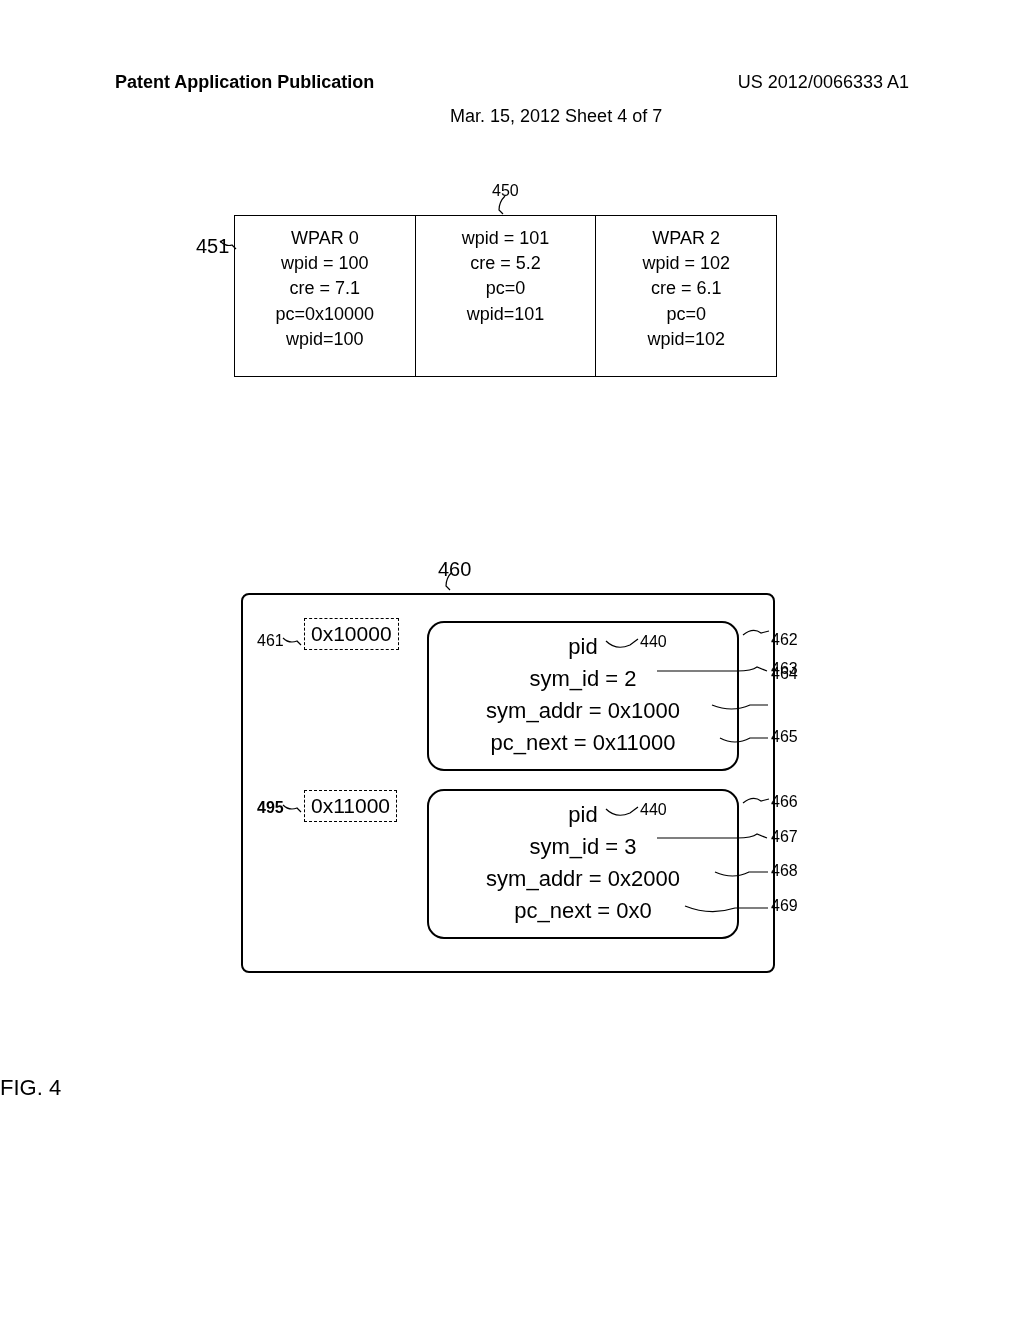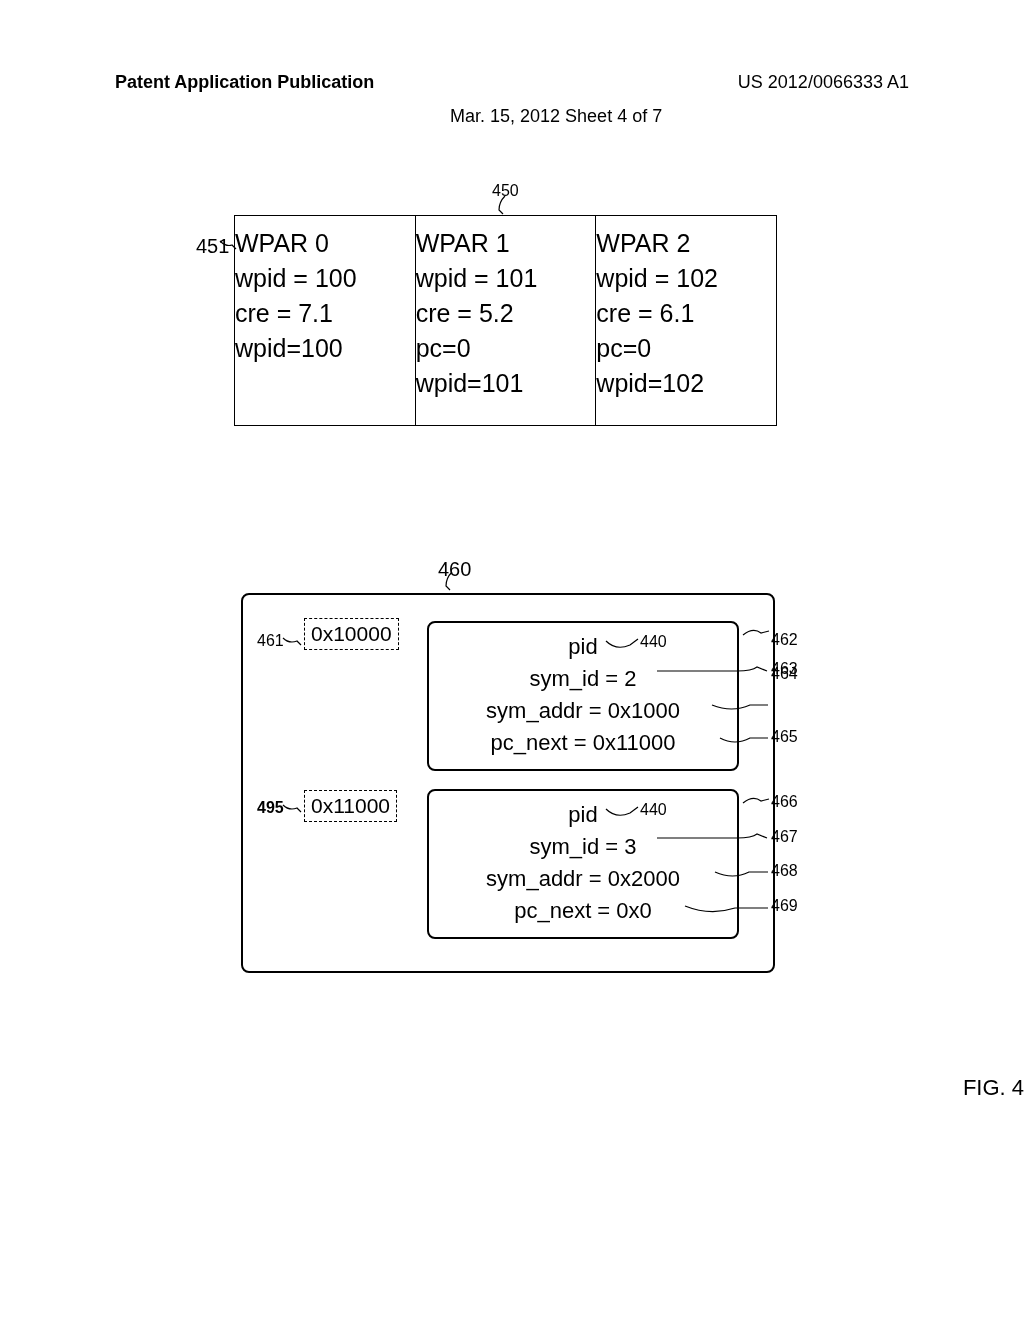--- a/index.html
+++ b/index.html
@@ -39,22 +39,22 @@
       top: 215px;
       left: 234px;
       width: 543px;
       border: 1.5px solid #000;
       display: flex;
     }
     .table-450 .col {
       flex: 1;
       border-right: 1.5px solid #000;
       padding: 10px 0 24px 0;
-      text-align: left;
-      font-size: 25px;
+      text-align: center;
+      font-size: 18px;
       line-height: 1.4;
     }
     .table-450 .col:last-child {
       border-right: none;
     }
     .ref-450 {
       position: absolute;
       top: 182px;
       left: 492px;
       font-size: 16px;
@@ -106,21 +106,21 @@
       top: 618px;
       left: 304px;
     }
     .dashed-495 {
       top: 790px;
       left: 304px;
     }
     .inner-box {
       position: absolute;
       border: 2px solid #000;
-      border-radius: 8px;
+      border-radius: 17px;
       left: 427px;
       width: 312px;
       text-align: center;
       font-size: 22px;
       line-height: 1.45;
       padding: 8px 0 10px 0;
     }
     .inner-462 {
       top: 621px;
     }
@@ -162,21 +162,21 @@
     .ref-467 { top: 828px; left: 771px; }
     .ref-468 { top: 862px; left: 771px; }
     .ref-469 { top: 897px; left: 771px; }
     .ref-440a { position: absolute; top: 633px; left: 640px; font-size: 16px;}
     .ref-440b { position: absolute; top: 801px; left: 640px; font-size: 16px;}
     .fig-label {
       position: absolute;
       top: 1075px;
       left: 0;
       width: 100%;
-      text-align: right;
+      text-align: left;
       font-size: 22px;
     }
     svg.leader-svg {
       position: absolute;
       overflow: visible;
     }
   </style>
 </head>
 <body>
 
@@ -194,24 +194,24 @@
 <div class="ref-451">451</div>
 <svg class="leader-svg leader-451" width="20" height="20">
   <path d="M 0 2 Q 6 8 12 6 L 16 10" fill="none" stroke="#000" stroke-width="1.2"></path>
 </svg>
 
 <div class="table-450">
   <div class="col">
     <div>WPAR 0</div>
     <div>wpid = 100</div>
     <div>cre = 7.1</div>
+    <div>pc=0x10000</div>
     <div>wpid=100</div>
   </div>
   <div class="col">
-    <div>WPAR 1</div>
     <div>wpid = 101</div>
     <div>cre = 5.2</div>
     <div>pc=0</div>
     <div>wpid=101</div>
   </div>
   <div class="col">
     <div>WPAR 2</div>
     <div>wpid = 102</div>
     <div>cre = 6.1</div>
     <div>pc=0</div>

